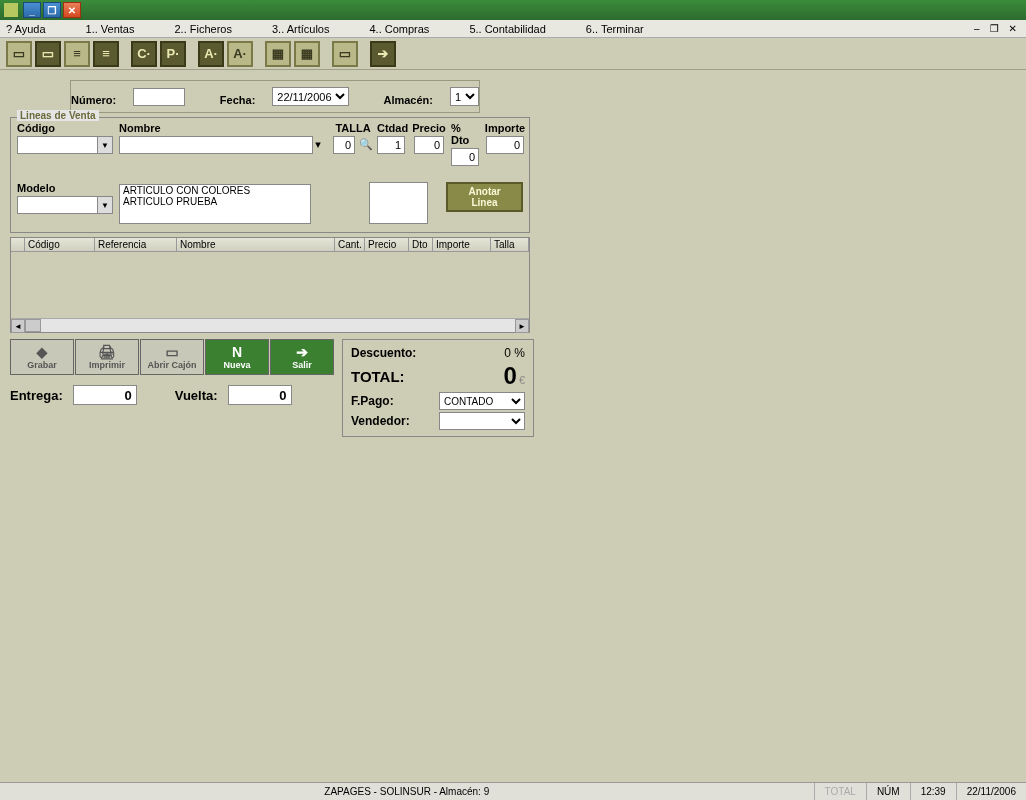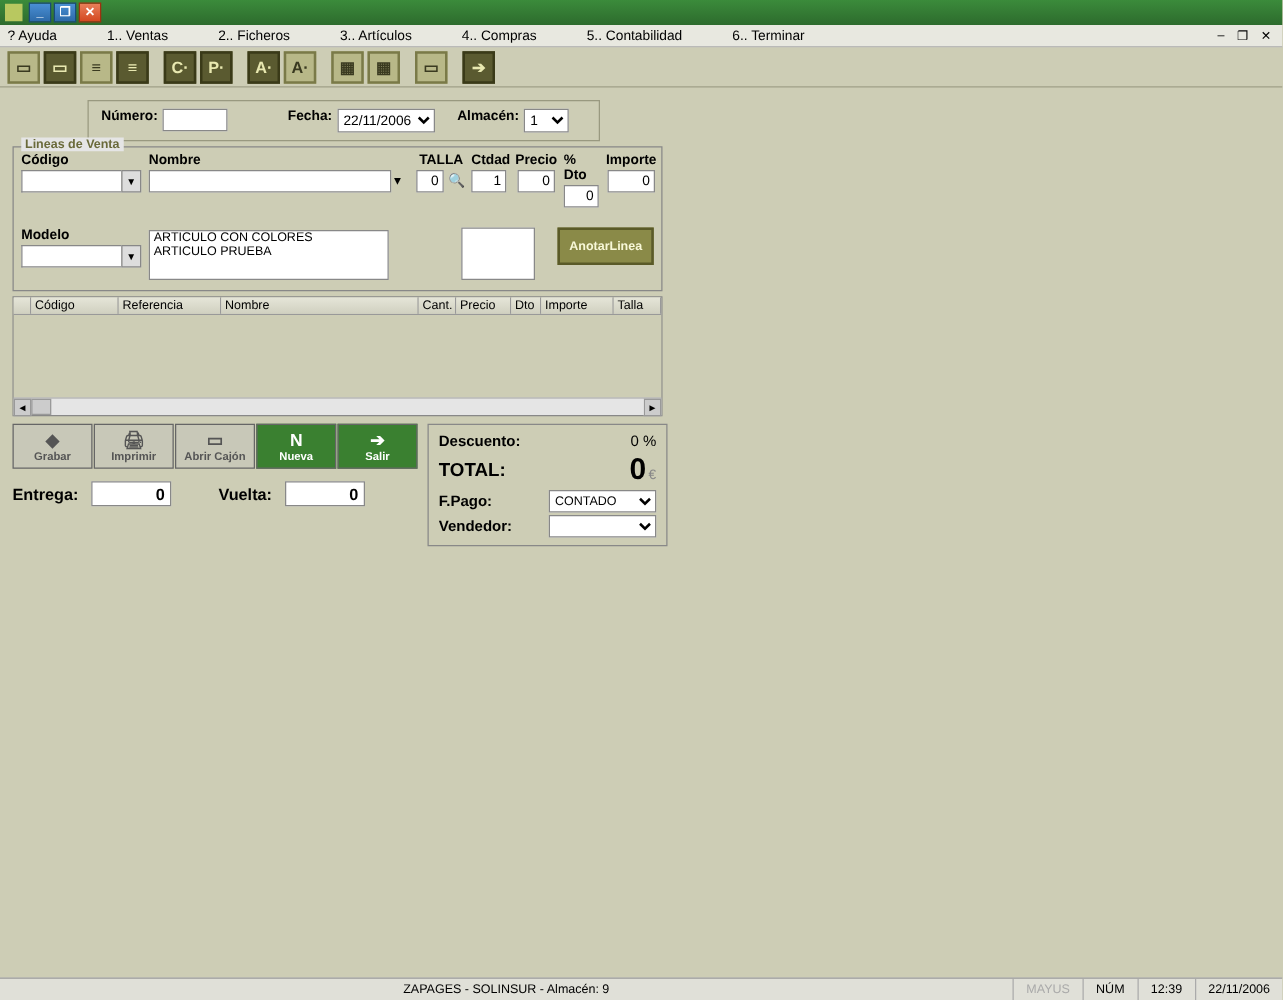--- a/index.html
+++ b/index.html
@@ -22,41 +22,41 @@
 
 .toolbar { background: #cdcdb5; height: 32px; display: flex; align-items: center; padding: 2px 6px; gap: 3px; border-bottom: 1px solid #a0a088; }
 .tb-icon { width: 26px; height: 26px; border: 2px solid #7a7a48; background: #b8b888; display: flex; align-items: center; justify-content: center; font-weight: bold; font-size: 13px; color: #3a3a20; cursor: pointer; }
 .tb-icon.dark { background: #5a5a30; color: #e8e8b0; border-color: #3a3a18; }
 .tb-sep { width: 6px; }
 
 
 .main { padding: 10px; }
 
 
-.top-row { background: #cdcdb5; border: 1px solid #999980; padding: 6px 10px; display: flex; align-items: flex-start; gap: 4px; margin-left: 60px; width: 410px; }
+.top-row { background: #cdcdb5; border: 1px solid #999980; padding: 6px 0; display: flex; align-items: flex-end; gap: 17px; margin-left: 60px; width: 410px; }
 .lbl { font-weight: bold; font-size: 11px; }
 .inp { background: #fff; border: 1px solid #888; height: 18px; padding: 0 2px; font-size: 11px; }
 .sel { background: #fff; border: 1px solid #888; height: 19px; font-size: 11px; }
 
 
 .fieldset { border: 1px solid #888; margin-top: 4px; padding: 4px 6px 8px 6px; width: 520px; position: relative; }
 .legend { position: absolute; top: -8px; left: 6px; background: #e5e5e5; padding: 0 3px; font-size: 10px; color: #6a6a3a; font-weight: bold; }
 .fs-row { display: flex; gap: 6px; }
 .fs-col { display: flex; flex-direction: column; }
 .fs-lbl { font-weight: bold; font-size: 11px; margin-bottom: 2px; }
 .combo { display: flex; }
 .combo input { border: 1px solid #888; border-right: none; height: 18px; background: #fff; padding: 0 2px; font-size: 11px; }
 .combo .btn { width: 16px; height: 18px; border: 1px solid #888; background: #ddd; display: flex; align-items: center; justify-content: center; font-size: 8px; cursor: pointer; }
 .nombre-input-row { display: flex; align-items: center; }
 .magn { width: 14px; height: 14px; margin-left: 2px; cursor: pointer; font-size: 11px; }
 .num-inp { background: #fff; border: 1px solid #888; height: 18px; text-align: right; padding: 0 3px; font-size: 11px; }
 .listbox { background: #fff; border: 1px solid #888; width: 200px; height: 40px; font-size: 10px; overflow: hidden; margin-top: 2px; }
 .listbox div { padding: 0 3px; white-space: nowrap; }
 .preview-box { background: #fff; border: 1px solid #888; width: 62px; height: 42px; }
-.anotar-btn { width: 80px; height: 30px; background: #8a8a48; border: 2px solid #5a5a28; color: #f8f8d8; font-size: 10px; font-weight: bold; display: flex; flex-direction: row; align-items: center; justify-content: center; cursor: pointer; line-height: 1.1; }
+.anotar-btn { width: 80px; height: 30px; background: #8a8a48; border: 2px solid #5a5a28; color: #f8f8d8; font-size: 10px; font-weight: bold; display: flex; flex-direction: column; align-items: center; justify-content: center; cursor: pointer; line-height: 1.1; }
 
 
 .table-wrap { border: 1px solid #888; background: #cdcdb5; width: 520px; margin-top: 4px; }
 .thead { display: flex; background: #d8d8c8; border-bottom: 1px solid #999; }
 .th { border-right: 1px solid #999; padding: 1px 3px; font-size: 10px; background: linear-gradient(#e5e5d8,#d0d0c0); }
 .tbody { height: 66px; background: #cdcdb5; }
 .scroll-h { display: flex; height: 14px; background: #ddd; border-top: 1px solid #aaa; }
 .sc-btn { width: 14px; height: 14px; background: #ccc; border: 1px solid #999; font-size: 8px; display: flex; align-items: center; justify-content: center; cursor: pointer; }
 .sc-track { flex: 1; background: #e5e5e5; position: relative; }
 .sc-thumb { position: absolute; left: 0; top: 0; width: 16px; height: 100%; background: #ccc; border: 1px solid #999; }
@@ -282,17 +282,17 @@
       <div class="tot-row">
         <span class="tot-lbl">Vendedor:</span>
         <select class="sel-sm"><option></option></select>
       </div>
     </div>
   </div>
 </div>
 
 <div class="statusbar">
   <div class="status-center">ZAPAGES  -  SOLINSUR  -  Almacén: 9</div>
-  <div class="status-cell dim">MAYUS</div>
+  <div class="status-cell dim">TOTAL</div>
   <div class="status-cell">NÚM</div>
   <div class="status-cell">12:39</div>
   <div class="status-cell">22/11/2006</div>
 </div>
 
 </body></html>

